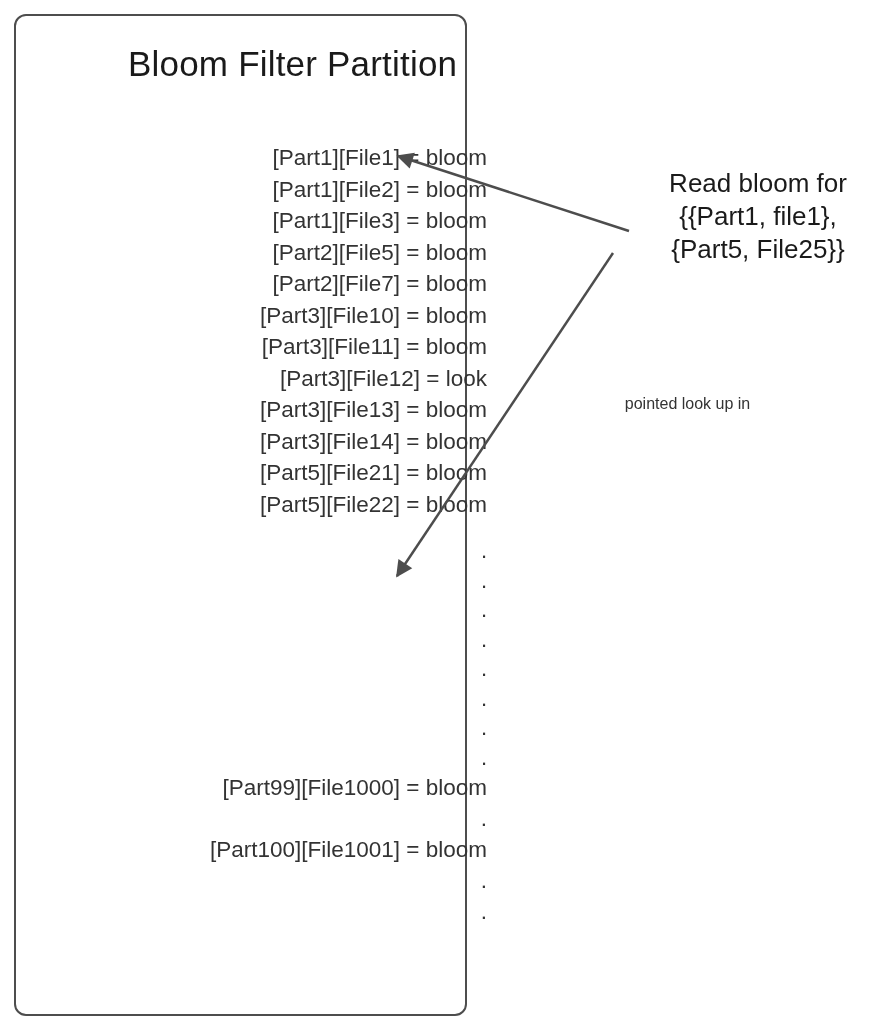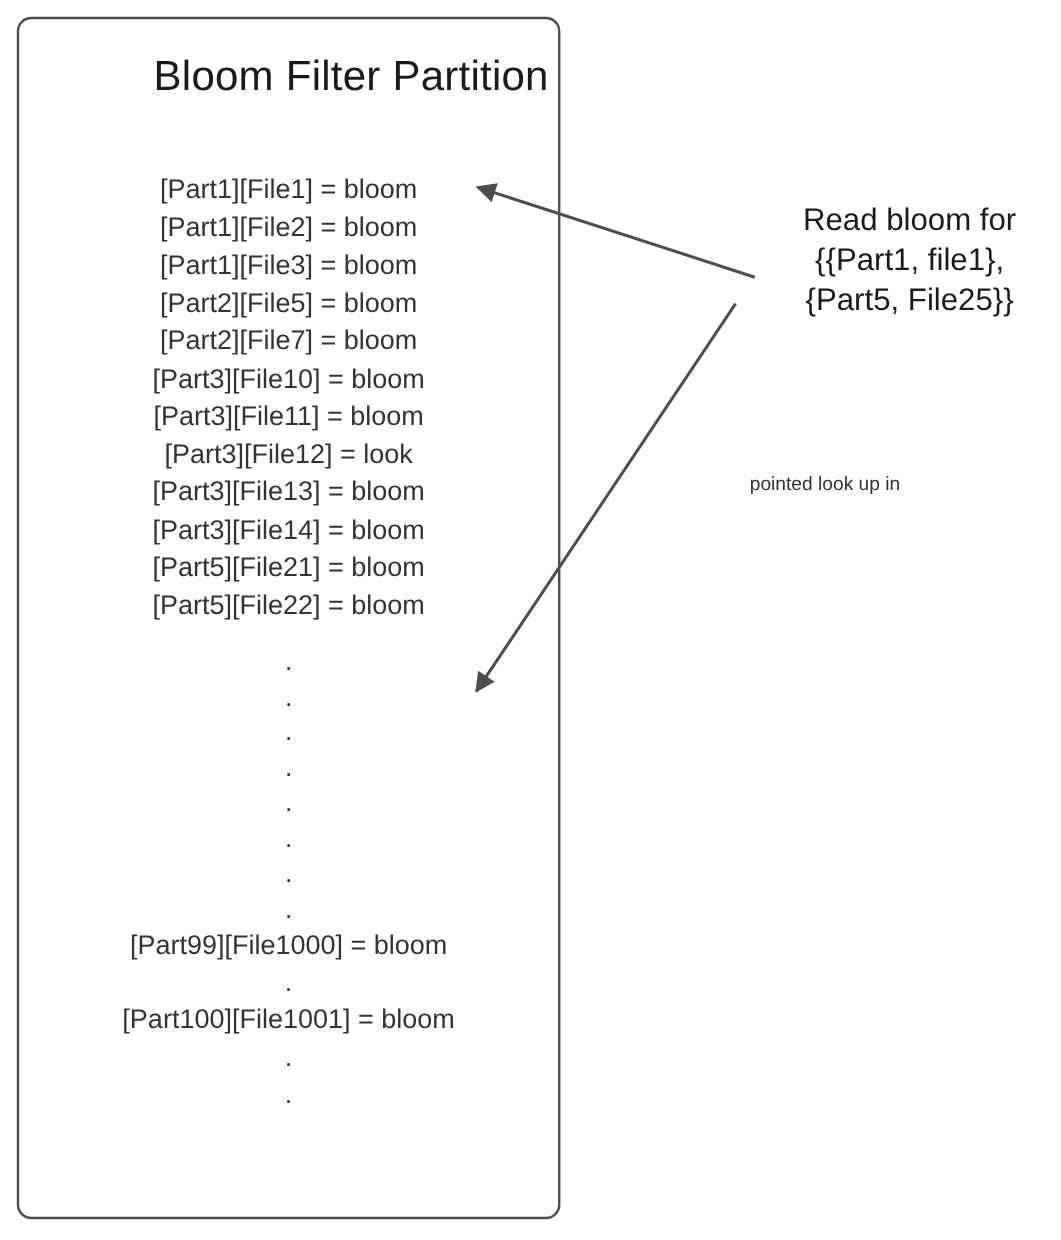--- a/index.html
+++ b/index.html
@@ -27,23 +27,24 @@
     font-weight: normal;
     color: #1a1a1a;
     letter-spacing: 0.2px;
     white-space: nowrap;
     margin-left: 40px;
   }
   .entry-column {
     position: absolute;
     left: 0; top: 126px;
     width: 100%;
-    text-align: center;
+    text-align: right;
     font-size: 22.5px;
     color: #333333;
+    padding-left: 22px;
   }
   .entry-list { line-height: 31.5px; }
   .dots-list  { line-height: 29.5px; margin-top: 16px; font-size: 22px; }
   .tail-list  { line-height: 31px; }
   .callout {
     position: absolute;
     left: 633px; top: 167px;
     width: 250px;
     text-align: center;
     font-size: 26px;

